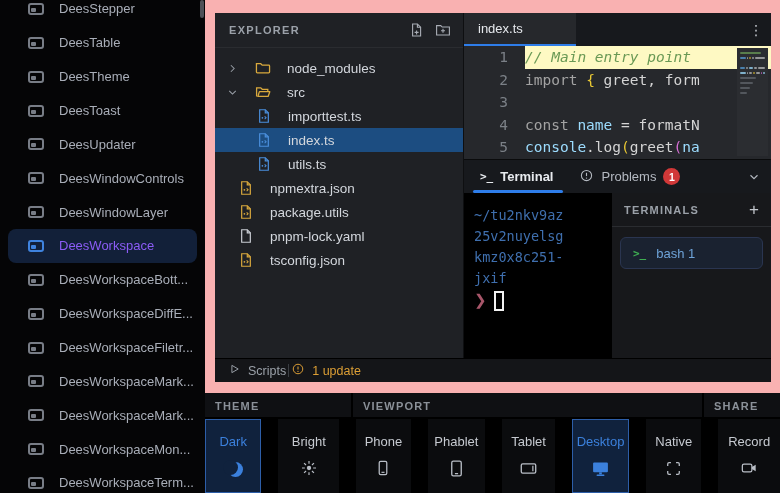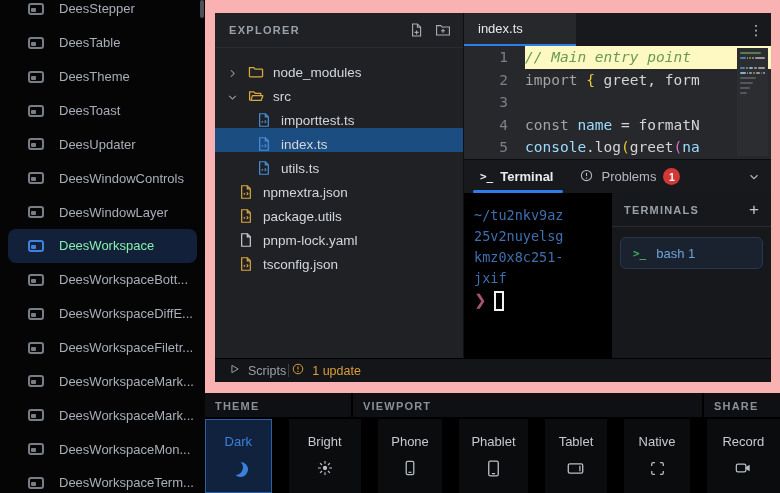--- a/index.html
+++ b/index.html
@@ -5,21 +5,21 @@
   * { margin:0; padding:0; box-sizing:border-box; }
   html,body { width:780px; height:493px; background:#050506; overflow:hidden;
               font-family:"Liberation Sans", sans-serif; }
   body { position:relative; }
 
   
   .sidebar { position:absolute; left:0; top:0; width:205px; height:493px; background:#050506; }
   .sb-list { margin-top:-8px; }
   .sb-item { height:33.86px; margin:0 8px; border-radius:8px; display:flex; align-items:center;
              gap:15px; padding-left:20px; color:#a9aeb8; font-size:13px; cursor:pointer; }
-  .sb-item.selected { background:#122039; color:#86efac; }
+  .sb-item.selected { background:#122039; color:#8b5cf6; }
   .comp-icon { width:16px; height:12px; border:2px solid #787d86; border-radius:3px;
                position:relative; flex:0 0 auto; }
   .comp-icon::after { content:""; position:absolute; left:1px; bottom:1px; width:5px; height:4px;
                background:#787d86; border-radius:1px; }
   .selected .comp-icon { border-color:#3f83de; }
   .selected .comp-icon::after { background:#3f83de; }
   .sb-thumb { position:absolute; right:1px; top:0; width:4px; height:18px; background:#4d5157; border-radius:2px; }
 
   
   .stage { position:absolute; left:205px; top:0; width:575px; height:393px; background:#f9b1b1; }
@@ -29,21 +29,21 @@
             display:flex; flex-direction:column; color:#d3d7dd; }
   .vs-main { flex:1; display:flex; min-height:0; }
 
   .explorer { width:248px; background:#1f2125; display:flex; flex-direction:column; }
   .exp-header { height:35px; flex:0 0 auto; display:flex; align-items:center; padding:0 12px 0 14px;
                 border-bottom:1px solid #2a2c30; }
   .exp-title { flex:1; color:#9ba1a9; font-size:11px; font-weight:bold; letter-spacing:1.3px; }
   .exp-actions { display:flex; gap:10px; color:#a8adb5; }
   .exp-actions svg { display:block; cursor:pointer; }
   .tree { padding-top:8px; font-size:13.5px; }
-  .tree-item { height:24px; display:flex; align-items:flex-end; gap:9px; cursor:pointer; }
+  .tree-item { height:24px; display:flex; align-items:center; gap:16px; cursor:pointer; }
   .tree-item.selected { background:#1c4d81; }
   .ti-chev { width:14px; display:flex; justify-content:center; color:#9ba1a9; flex:0 0 auto; }
   .ind-root-folder { padding-left:10px; }
   .ind-root-file { padding-left:23px; }
   .ind-child-file { padding-left:41px; }
   .ti-icon { display:flex; flex:0 0 auto; }
   .c-folder { color:#d9a93d; } .c-ts { color:#4a8fdd; } .c-json { color:#d9a93d; } .c-file { color:#c9cdd3; }
 
   .editor-col { flex:1; display:flex; flex-direction:column; background:#26282c;
                 border-left:1px solid #0e0f11; min-width:0; }
@@ -510,20 +510,30 @@
       </div>
       <div class="tb-btn" style="width: 65px;">
         <span class="tb-label">Tablet</span>
         <span class="ticon">
           <svg viewBox="0 0 20 20" width="19" height="19">
             <rect x="2.4" y="5.2" width="15.2" height="9.6" rx="1.5" fill="none" stroke="currentColor" stroke-width="1.4"></rect>
             <path d="M14.6 7.2v5.6" stroke="currentColor" stroke-width="1.3"></path>
           </svg>
         </span>
       </div>
+      <div class="tb-btn selected" style="width: 70px;">
+        <span class="tb-label">Desktop</span>
+        <span class="ticon">
+          <svg viewBox="0 0 20 20" width="19" height="19">
+            <rect x="2.2" y="3.6" width="15.6" height="10.4" rx="1.2" fill="currentColor"></rect>
+            <path d="M8.6 14h2.8v2.2H8.6z" fill="currentColor"></path>
+            <rect x="5.8" y="16.2" width="8.4" height="1.6" rx="0.8" fill="currentColor"></rect>
+          </svg>
+        </span>
+      </div>
       <div class="tb-btn" style="width: 68px;">
         <span class="tb-label">Native</span>
         <span class="ticon">
           <svg viewBox="0 0 20 20" width="17" height="17">
             <path d="M3.2 7V4.8c0-.9.7-1.6 1.6-1.6H7M13 3.2h2.2c.9 0 1.6.7 1.6 1.6V7M16.8 13v2.2c0 .9-.7 1.6-1.6 1.6H13M7 16.8H4.8c-.9 0-1.6-.7-1.6-1.6V13" fill="none" stroke="currentColor" stroke-width="1.5"></path>
           </svg>
         </span>
       </div>
       <div class="tb-btn" style="width: 76px;">
         <span class="tb-label">Record</span>

